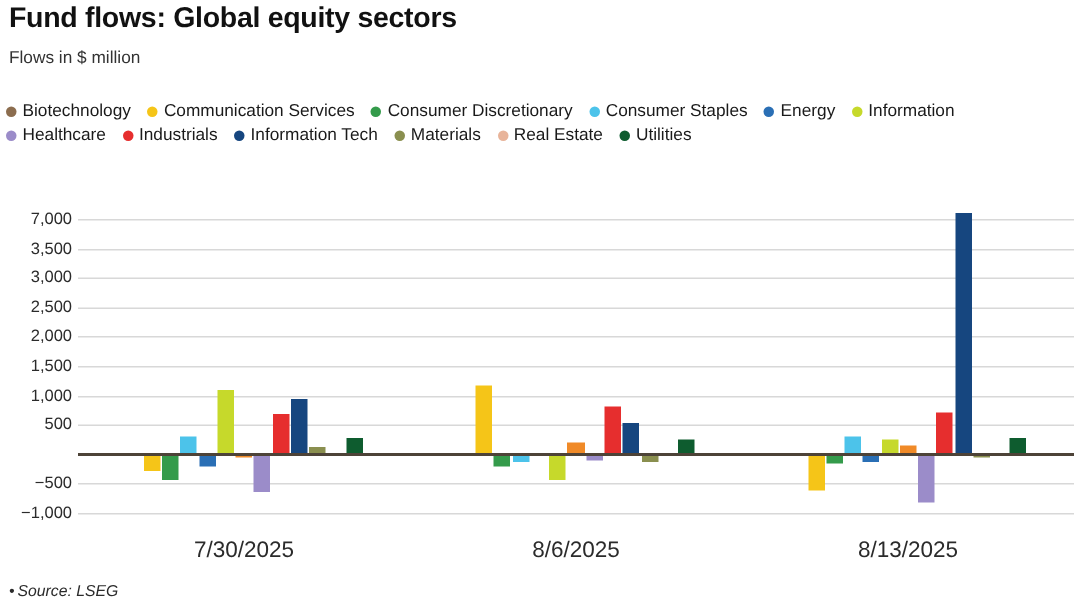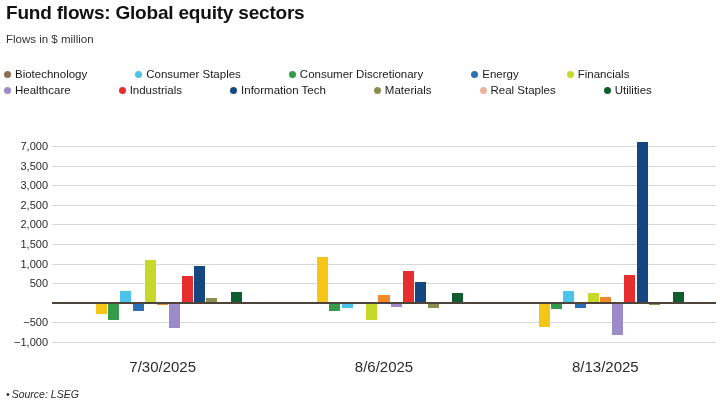--- a/index.html
+++ b/index.html
@@ -42,21 +42,20 @@
     position: absolute;
     left: 4px;
     top: 66px;
     width: 714px;
   }
   .legend-row {
     display: flex;
     align-items: center;
     height: 16px;
     flex-wrap: nowrap;
-    gap: 37px;
   }
   .legend-item {
     display: flex;
     align-items: center;
     margin-right: 11px;
     white-space: nowrap;
   }
   .legend-dot {
     width: 7px;
     height: 7px;
@@ -161,34 +160,38 @@
   <div class="title">Fund flows: Global equity sectors</div>
   <div class="subtitle">Flows in $ million</div>
 
   <div class="legend">
     <div class="legend-row" id="legend-row-1">
         <div class="legend-item">
           <span class="legend-dot" style="background: rgb(140, 109, 79);"></span>
           <span class="legend-label">Biotechnology</span>
         </div>
         <div class="legend-item">
+          <span class="legend-dot" style="background: rgb(245, 197, 24);"></span>
+          <span class="legend-label">Communication Services</span>
+        </div>
+        <div class="legend-item">
+          <span class="legend-dot" style="background: rgb(52, 155, 75);"></span>
+          <span class="legend-label">Consumer Discretionary</span>
+        </div>
+        <div class="legend-item">
           <span class="legend-dot" style="background: rgb(76, 195, 234);"></span>
           <span class="legend-label">Consumer Staples</span>
         </div>
         <div class="legend-item">
-          <span class="legend-dot" style="background: rgb(52, 155, 75);"></span>
-          <span class="legend-label">Consumer Discretionary</span>
-        </div>
-        <div class="legend-item">
           <span class="legend-dot" style="background: rgb(42, 111, 181);"></span>
           <span class="legend-label">Energy</span>
         </div>
         <div class="legend-item">
           <span class="legend-dot" style="background: rgb(198, 217, 43);"></span>
-          <span class="legend-label">Financials</span>
+          <span class="legend-label">Information</span>
         </div>
       </div>
     <div class="legend-row" id="legend-row-2">
         <div class="legend-item">
           <span class="legend-dot" style="background: rgb(155, 140, 201);"></span>
           <span class="legend-label">Healthcare</span>
         </div>
         <div class="legend-item">
           <span class="legend-dot" style="background: rgb(230, 46, 46);"></span>
           <span class="legend-label">Industrials</span>
@@ -196,21 +199,21 @@
         <div class="legend-item">
           <span class="legend-dot" style="background: rgb(22, 70, 127);"></span>
           <span class="legend-label">Information Tech</span>
         </div>
         <div class="legend-item">
           <span class="legend-dot" style="background: rgb(138, 143, 79);"></span>
           <span class="legend-label">Materials</span>
         </div>
         <div class="legend-item">
           <span class="legend-dot" style="background: rgb(232, 180, 154);"></span>
-          <span class="legend-label">Real Staples</span>
+          <span class="legend-label">Real Estate</span>
         </div>
         <div class="legend-item">
           <span class="legend-dot" style="background: rgb(14, 92, 47);"></span>
           <span class="legend-label">Utilities</span>
         </div>
       </div>
   </div>
 
   <div class="plot">
     <div class="ylabels" id="ylabels">

